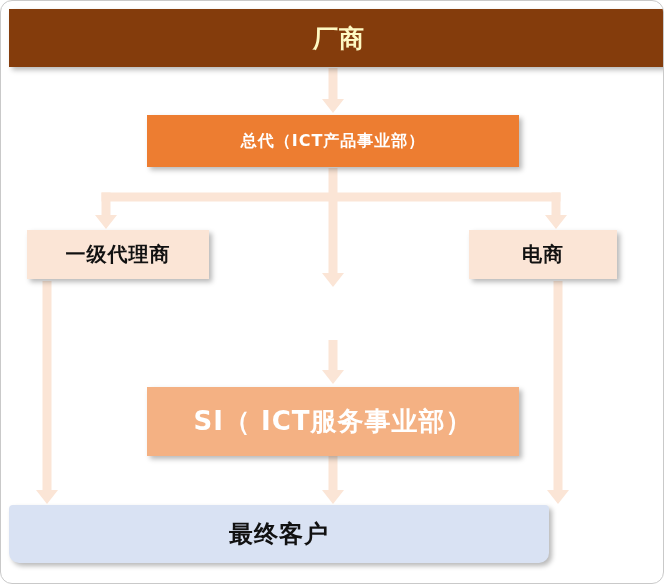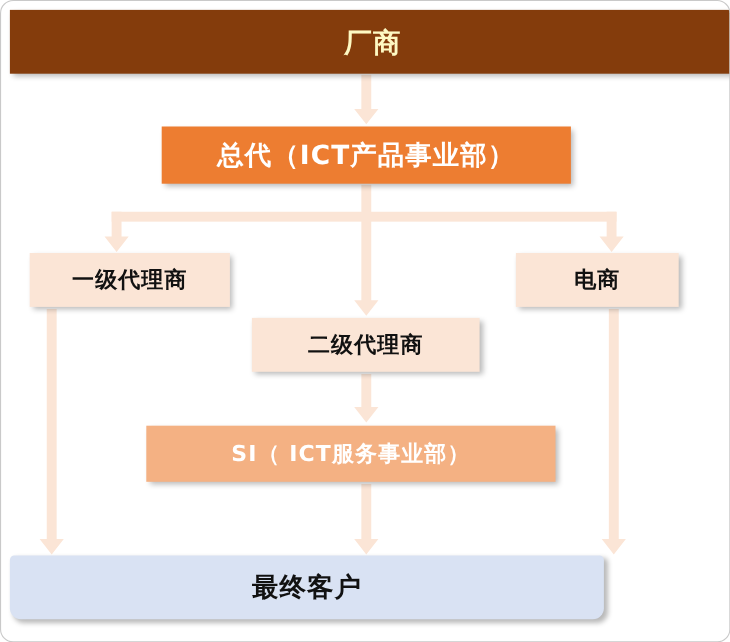--- a/index.html
+++ b/index.html
@@ -23,31 +23,31 @@
     box-shadow:3px 3px 5px rgba(0,0,0,0.28);
     letter-spacing:1px;
     box-sizing:border-box;
   }
   .node-manufacturer{
     left:8px;top:8px;width:660px;height:58px;
     background:#843C0C;color:#fef9c3;font-size:25px;
   }
   .node-general-agent{
     left:146px;top:114px;width:372px;height:52px;
-    background:#ED7D31;color:#ffffff;font-size:24px;
+    background:#ED7D31;color:#ffffff;font-size:16px;
   }
   .node-light{
     background:#FBE5D6;color:#111111;font-size:20px;
   }
   .node-tier1{left:26px;top:229px;width:182px;height:49px;}
   .node-ecommerce{left:468px;top:229px;width:148px;height:49px;}
   .node-tier2{left:228px;top:288px;width:207px;height:49px;}
   .node-si{
-    left:132px;top:386px;width:372px;height:51px;
-    background:#F4B183;color:#ffffff;font-size:20px;
+    left:146px;top:386px;width:372px;height:69px;
+    background:#F4B183;color:#ffffff;font-size:26px;
   }
   .node-final{
     left:8px;top:504px;width:540px;height:58px;
     background:#D9E2F3;color:#111111;font-size:24px;
     border-radius:4px 4px 10px 10px;
   }
 </style>
 </head>
 <body>
 
@@ -85,23 +85,20 @@
   </div>
 
   <div class="node node-light node-tier1">
     <span>一级代理商</span>
   </div>
 
   <div class="node node-light node-ecommerce">
     <span>电商</span>
   </div>
 
-  <div class="node node-light node-tier2">
-    <span>二级代理商</span>
-  </div>
 
   <div class="node node-si">
     <span>SI（ ICT服务事业部）</span>
   </div>
 
   <div class="node node-final">
     <span>最终客户</span>
   </div>
 
 </div>

